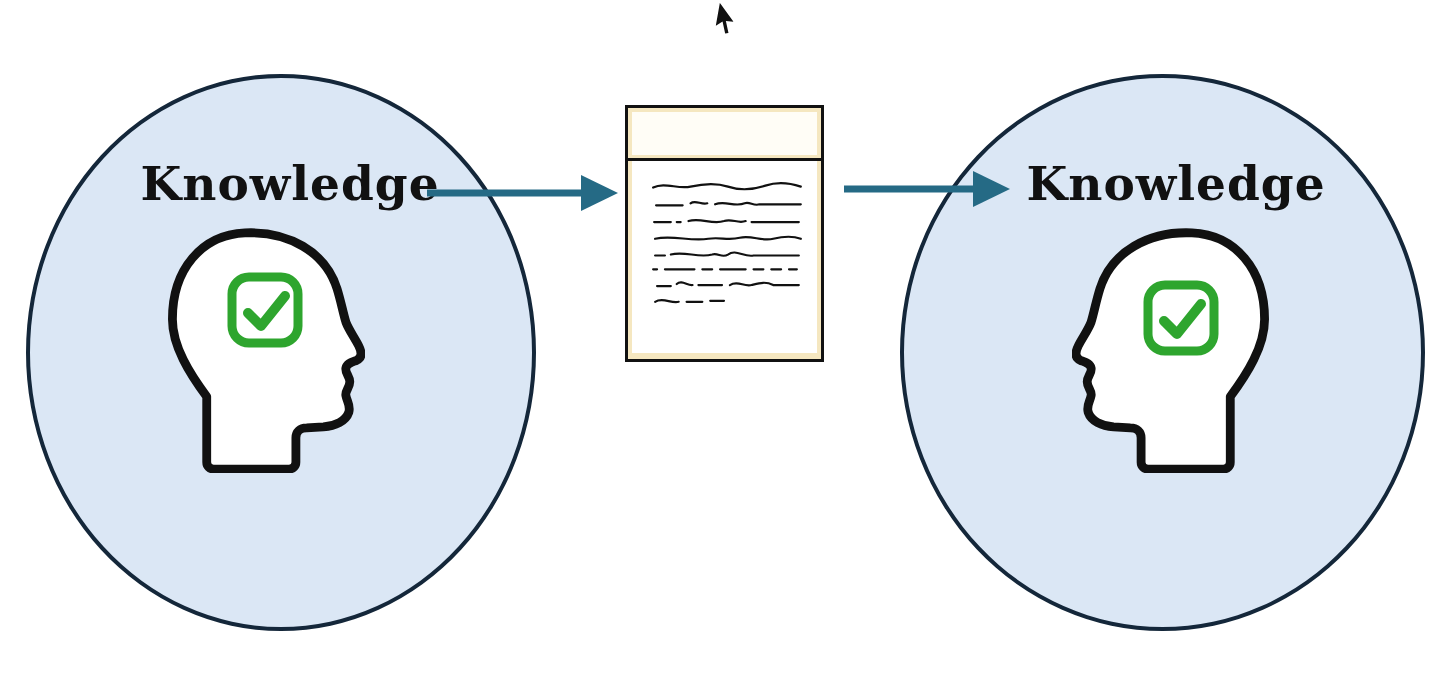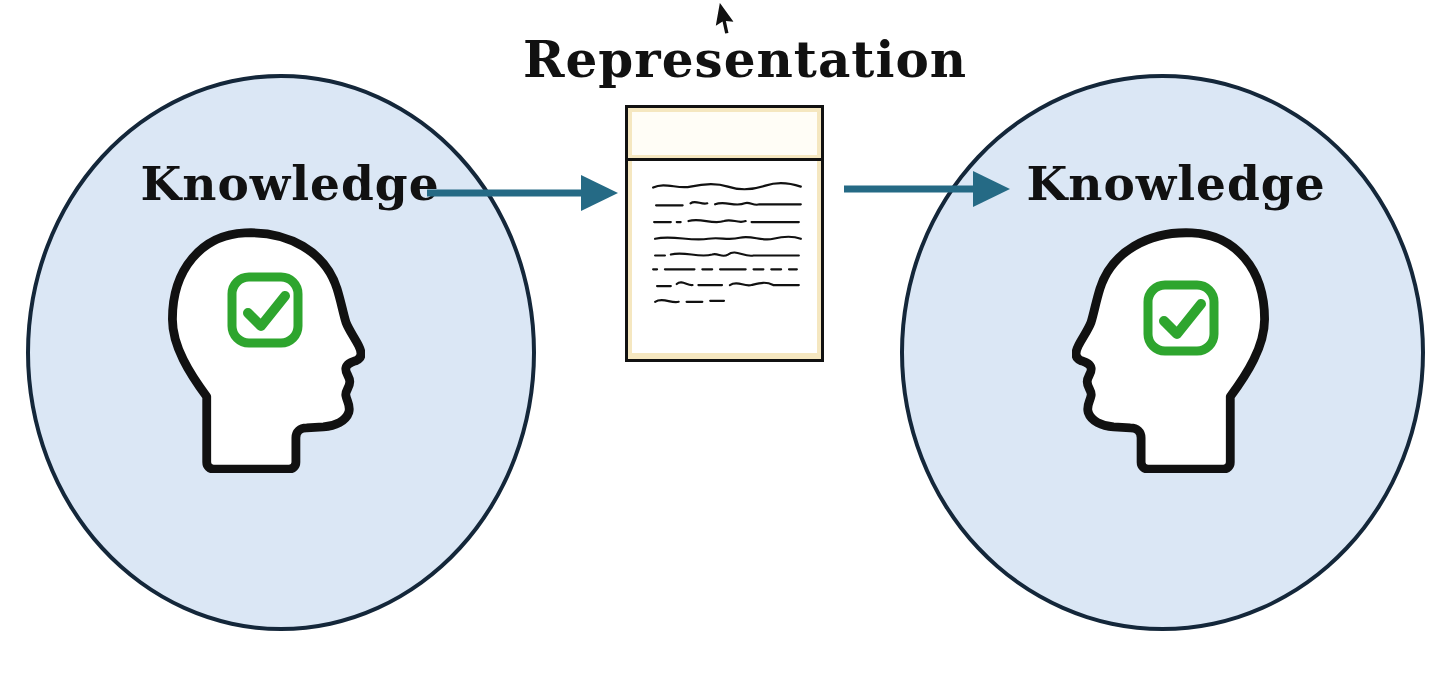--- a/index.html
+++ b/index.html
@@ -41,21 +41,20 @@
 </head>
 <body>
 
 <div class="canvas">
 
   <div class="ellipse left"></div>
 
   <div class="ellipse right"></div>
 
   <div class="diagram-label know-left">Knowledge</div>
-  <div class="diagram-label title">Representation</div>
   <div class="diagram-label know-right">Knowledge</div>
 
   <svg class="abs" style="left:168px; top:228px;" width="197" height="245" viewBox="0 0 200 250">
     <path class="head-path" d="M 78 5
       C 122 3 160 24 172 62
       C 176 75 178 86 181 96
       C 184 104 190 112 194 120
       C 197 126 198 132 192 135
       C 187 137 182 138 181 143
       C 180 148 185 151 185 157

